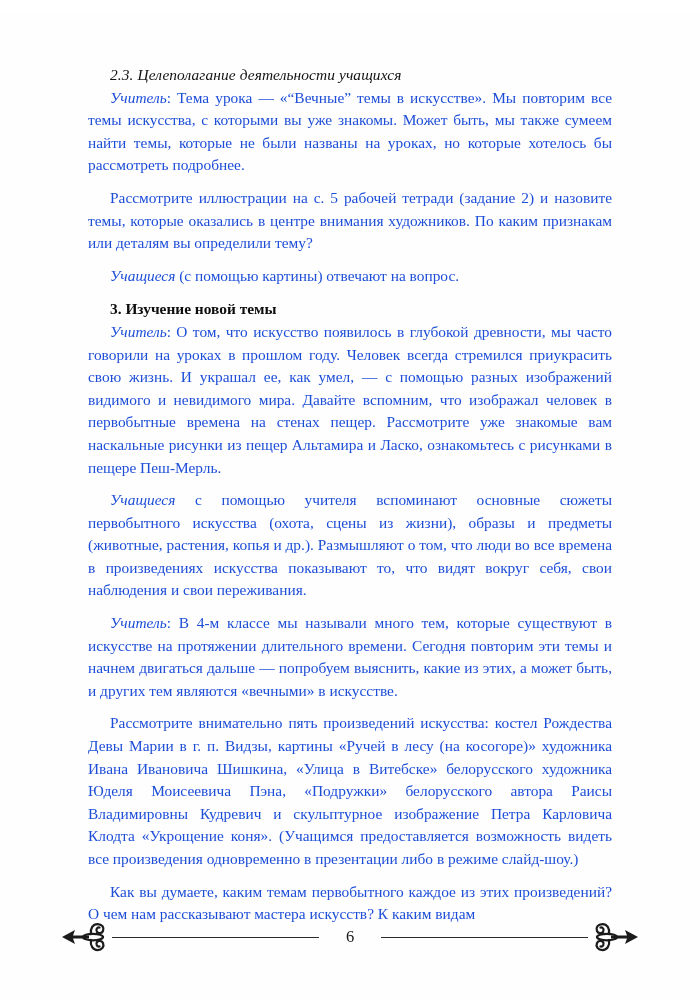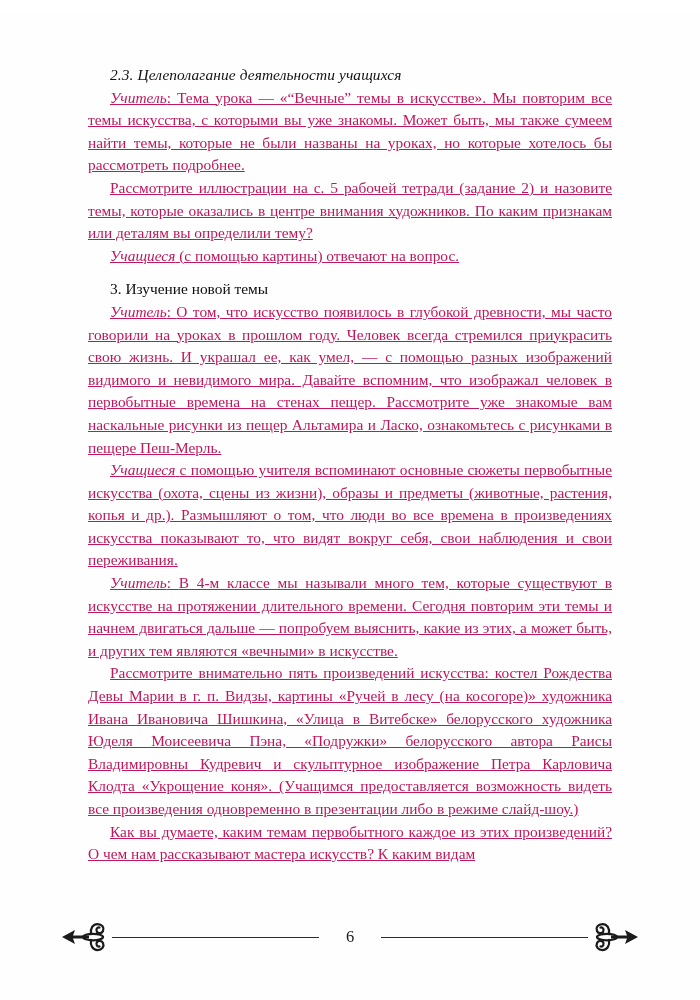--- a/index.html
+++ b/index.html
@@ -38,43 +38,42 @@
     font-style: italic;
     font-size: 15.4px;
     line-height: 22.6px;
     margin: 0 0 0 0;
     text-indent: 22px;
     letter-spacing: 0.1px;
     color: #121212;
   }
 
   .heading-bold {
-    font-weight: normal;
+    font-weight: bold;
     font-size: 15.4px;
     line-height: 22.6px;
     text-indent: 22px;
     margin: 0;
     padding-top: 11px;
     color: #0d0d0d;
   }
 
   p.body-par {
     margin: 0;
     font-size: 15.4px;
     line-height: 22.6px;
     text-align: justify;
     text-indent: 22px;
     text-justify: inter-word;
     hyphens: manual;
-    color: #be185d;
-    text-decoration: underline;
+    color: #1d4ed8;
   }
 
   p.body-par + p.body-par {
-    margin-top: 0;
+    margin-top: 10px;
   }
 
   .speaker {
     font-style: italic;
   }
 
   
   .footer {
     position: absolute;
     left: 60px;
@@ -123,21 +122,21 @@
 
     <p class="body-par"><span>Рассмотрите иллюстрации на с. 5 рабочей тетради (задание 2) и назовите темы, которые оказались в центре внимания художников. По каким признакам или деталям вы определили тему?</span></p>
 
     <p class="body-par"><span class="speaker">Учащиеся</span><span> </span><span>(с помощью картины) отвечают на вопрос.</span></p>
 
 
     <div class="heading-bold">3. Изучение новой темы</div>
 
     <p class="body-par"><span class="speaker">Учитель</span><span>: </span><span>О том, что искусство появилось в глубокой древности, мы часто говорили на уроках в прошлом году. Человек всегда стремился приукрасить свою жизнь. И украшал ее, как умел, — с помощью разных изображений видимого и невидимого мира. Давайте вспомним, что изображал человек в первобытные времена на стенах пещер. Рассмотрите уже знакомые вам наскальные рисунки из пещер Альтамира и Ласко, ознакомьтесь с рисунками в пещере Пеш-Мерль.</span></p>
 
-    <p class="body-par"><span class="speaker">Учащиеся</span><span> </span><span>с помощью учителя вспоминают основные сюжеты первобытные искусства (охота, сцены из жизни), образы и предметы (животные, растения, копья и др.). Размышляют о том, что люди во все времена в произведениях искусства показывают то, что видят вокруг себя, свои наблюдения и свои переживания.</span></p>
+    <p class="body-par"><span class="speaker">Учащиеся</span><span> </span><span>с помощью учителя вспоминают основные сюжеты первобытного искусства (охота, сцены из жизни), образы и предметы (животные, растения, копья и др.). Размышляют о том, что люди во все времена в произведениях искусства показывают то, что видят вокруг себя, свои наблюдения и свои переживания.</span></p>
 
     <p class="body-par"><span class="speaker">Учитель</span><span>: </span><span>В 4-м классе мы называли много тем, которые существуют в искусстве на протяжении длительного времени. Сегодня повторим эти темы и начнем двигаться дальше — попробуем выяснить, какие из этих, а может быть, и других тем являются «вечными» в искусстве.</span></p>
 
     <p class="body-par"><span>Рассмотрите внимательно пять произведений искусства: костел Рождества Девы Марии в г. п. Видзы, картины «Ручей в лесу (на косогоре)» художника Ивана Ивановича Шишкина, «Улица в Витебске» белорусского художника Юделя Моисеевича Пэна, «Подружки» белорусского автора Раисы Владимировны Кудревич и скульптурное изображение Петра Карловича Клодта «Укрощение коня». (Учащимся предоставляется возможность видеть все произведения одновременно в презентации либо в режиме слайд-шоу.)</span></p>
 
     <p class="body-par"><span>Как вы думаете, каким темам первобытного каждое из этих произведений? О чем нам рассказывают мастера искусств? К каким видам</span></p>
 
   </div>
 
   <div class="footer">

